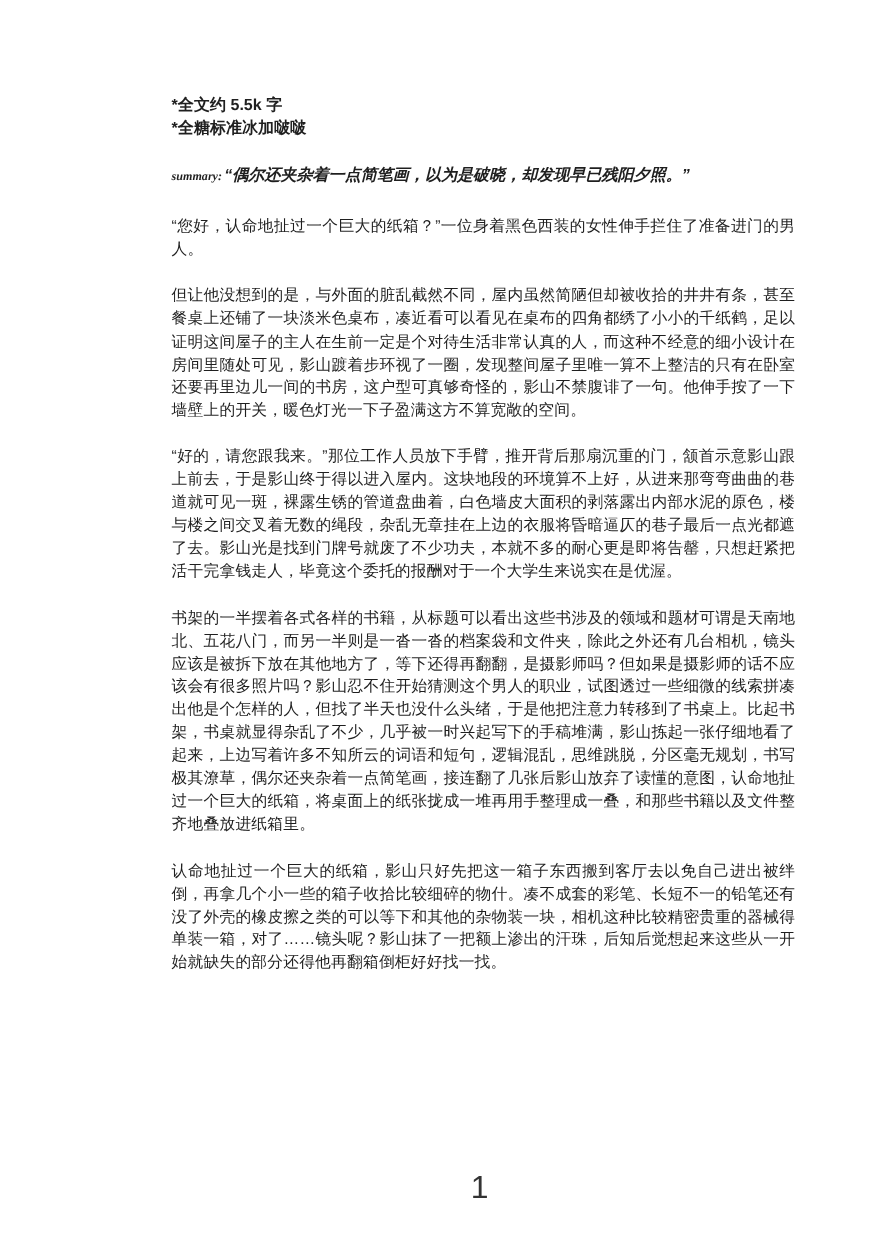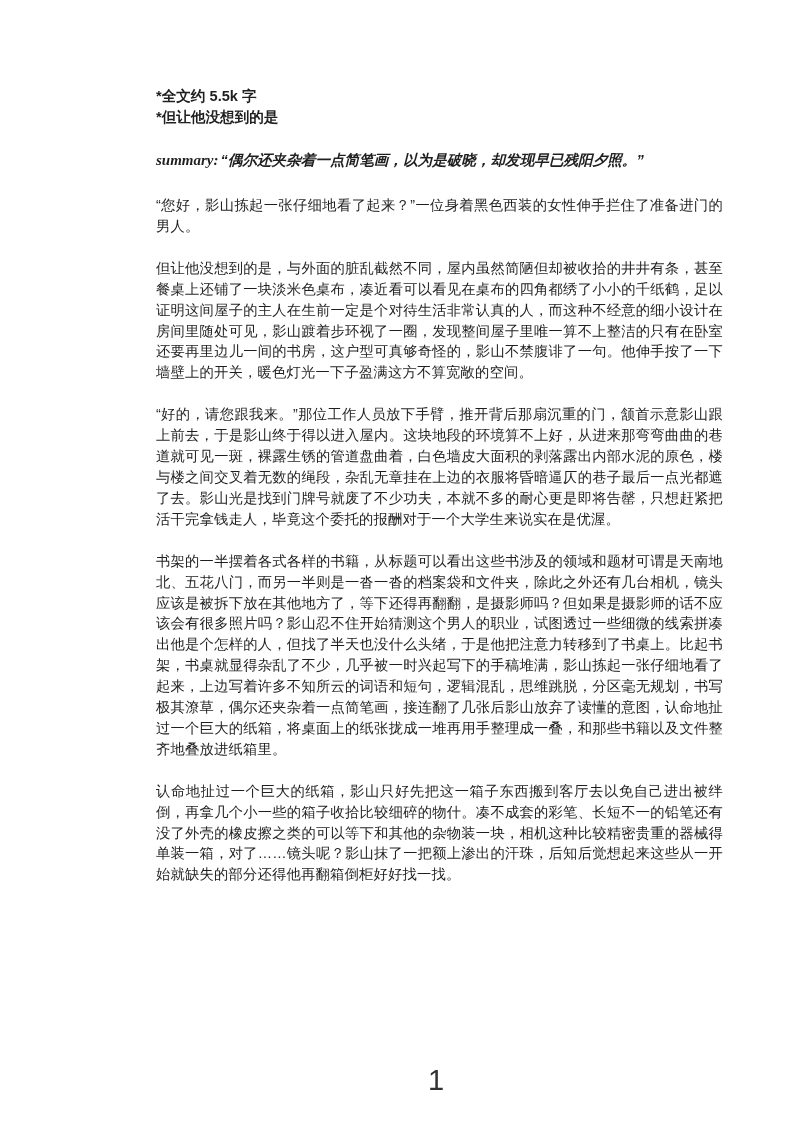--- a/index.html
+++ b/index.html
@@ -35,21 +35,21 @@
   .summary {
     margin: 0 0 24px 0;
     font-weight: bold;
     font-style: italic;
     font-size: 14.6px;
     line-height: 21px;
     white-space: nowrap;
   }
   .summary .summary-label {
     font-family: "Liberation Serif", "DejaVu Serif", serif;
-    font-size: 15px;
+    font-size: 11px;
     margin-right: 2px;
   }
   .para {
     margin: 0 0 21px 0;
     font-size: 14.3px;
     line-height: 20.9px;
     text-align: justify;
     text-justify: inter-ideograph;
     letter-spacing: 0.2px;
   }
@@ -64,26 +64,26 @@
     color: #333333;
   }
 </style>
 </head>
 <body>
 
 <div class="page">
 
   <div class="notes">
     <p>*全文约 5.5k 字</p>
-    <p>*但让他没想到的是</p>
+    <p>*全糖标准冰加啵啵</p>
   </div>
 
   <p class="summary"><span class="summary-label">summary:</span><span class="summary-quote">“偶尔还夹杂着一点简笔画，以为是破晓，却发现早已残阳夕照。”</span></p>
 
-  <p class="para">“您好，影山拣起一张仔细地看了起来？”一位身着黑色西装的女性伸手拦住了准备进门的男人。</p>
+  <p class="para">“您好，认命地扯过一个巨大的纸箱？”一位身着黑色西装的女性伸手拦住了准备进门的男人。</p>
   <p class="para">但让他没想到的是，与外面的脏乱截然不同，屋内虽然简陋但却被收拾的井井有条，甚至餐桌上还铺了一块淡米色桌布，凑近看可以看见在桌布的四角都绣了小小的千纸鹤，足以证明这间屋子的主人在生前一定是个对待生活非常认真的人，而这种不经意的细小设计在房间里随处可见，影山踱着步环视了一圈，发现整间屋子里唯一算不上整洁的只有在卧室还要再里边儿一间的书房，这户型可真够奇怪的，影山不禁腹诽了一句。他伸手按了一下墙壁上的开关，暖色灯光一下子盈满这方不算宽敞的空间。</p>
   <p class="para">“好的，请您跟我来。”那位工作人员放下手臂，推开背后那扇沉重的门，颔首示意影山跟上前去，于是影山终于得以进入屋内。这块地段的环境算不上好，从进来那弯弯曲曲的巷道就可见一斑，裸露生锈的管道盘曲着，白色墙皮大面积的剥落露出内部水泥的原色，楼与楼之间交叉着无数的绳段，杂乱无章挂在上边的衣服将昏暗逼仄的巷子最后一点光都遮了去。影山光是找到门牌号就废了不少功夫，本就不多的耐心更是即将告罄，只想赶紧把活干完拿钱走人，毕竟这个委托的报酬对于一个大学生来说实在是优渥。</p>
   <p class="para">书架的一半摆着各式各样的书籍，从标题可以看出这些书涉及的领域和题材可谓是天南地北、五花八门，而另一半则是一沓一沓的档案袋和文件夹，除此之外还有几台相机，镜头应该是被拆下放在其他地方了，等下还得再翻翻，是摄影师吗？但如果是摄影师的话不应该会有很多照片吗？影山忍不住开始猜测这个男人的职业，试图透过一些细微的线索拼凑出他是个怎样的人，但找了半天也没什么头绪，于是他把注意力转移到了书桌上。比起书架，书桌就显得杂乱了不少，几乎被一时兴起写下的手稿堆满，影山拣起一张仔细地看了起来，上边写着许多不知所云的词语和短句，逻辑混乱，思维跳脱，分区毫无规划，书写极其潦草，偶尔还夹杂着一点简笔画，接连翻了几张后影山放弃了读懂的意图，认命地扯过一个巨大的纸箱，将桌面上的纸张拢成一堆再用手整理成一叠，和那些书籍以及文件整齐地叠放进纸箱里。</p>
   <p class="para">认命地扯过一个巨大的纸箱，影山只好先把这一箱子东西搬到客厅去以免自己进出被绊倒，再拿几个小一些的箱子收拾比较细碎的物什。凑不成套的彩笔、长短不一的铅笔还有没了外壳的橡皮擦之类的可以等下和其他的杂物装一块，相机这种比较精密贵重的器械得单装一箱，对了……镜头呢？影山抹了一把额上渗出的汗珠，后知后觉想起来这些从一开始就缺失的部分还得他再翻箱倒柜好好找一找。</p>
 
   <div class="page-number">1</div>
 
 </div>
 
 </body></html>

